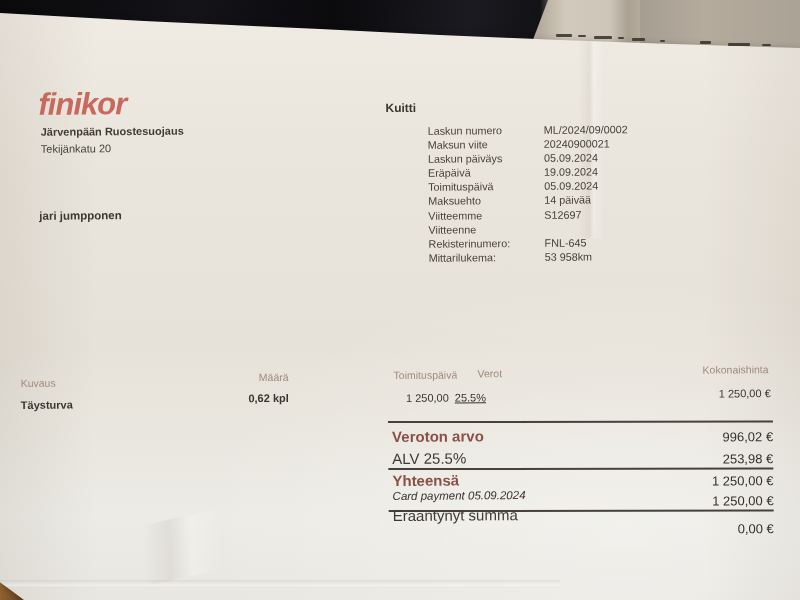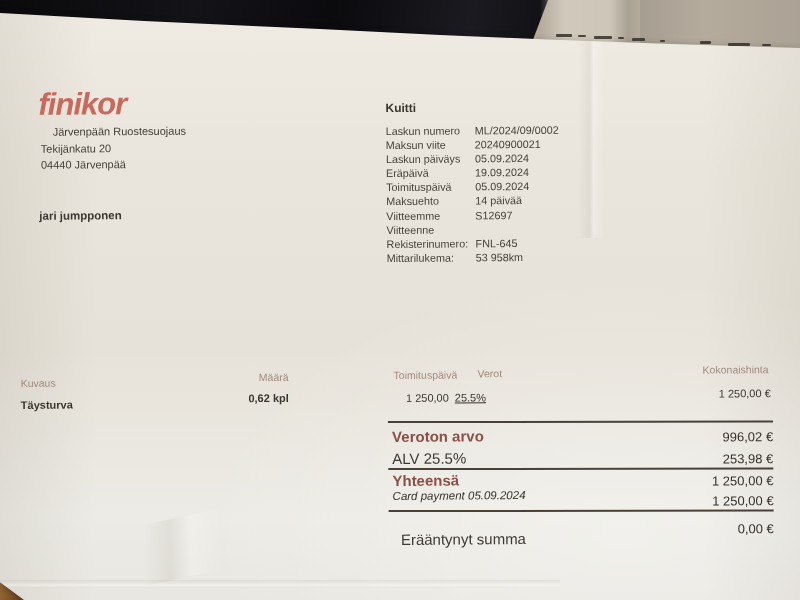--- a/index.html
+++ b/index.html
@@ -63,27 +63,27 @@
     position:absolute;inset:0;color:#3f3a33;
     transform:rotate(-0.45deg);transform-origin:50% 50%;
   }
   .abs{position:absolute;}
   .logo{
     left:40px;top:84px;
     font-size:31px;font-weight:bold;font-style:italic;letter-spacing:-1px;
     color:#c8695d;
   }
   .addr{left:42px;top:121px;font-size:11px;line-height:16.5px;color:#46413a;}
-  .addr .co{font-weight:normal;color:#403b34;margin-left:12px;}
+  .addr .co{font-weight:bold;color:#403b34;}
   .customer{left:40px;top:207px;font-size:11.5px;font-weight:bold;color:#3c3731;}
 
   .kuitti-title{left:387px;top:101px;font-size:12px;font-weight:bold;color:#3b362f;}
   .fields{left:387px;top:124px;width:260px;font-size:10.8px;color:#48423b;}
   .frow{display:flex;height:14.1px;line-height:14.1px;}
-  .frow .fl{width:89px;flex:none;}
+  .frow .fl{width:116px;flex:none;margin-left:42px;}
   .frow .fv{color:#443f38;}
 
   .colhead{font-size:10.5px;color:#a18a7d;}
   .cell{font-size:11px;color:#3a352f;}
   .ta-r{text-align:right;}
   .bold{font-weight:bold;}
 
   .totals{left:387px;top:415px;width:385px;}
   .totals .rule{position:absolute;left:0;width:100%;background:#47413a;transform:rotate(0.35deg);transform-origin:0 50%;}
   .t-label{position:absolute;left:4px;font-size:15px;color:#3e3932;}
@@ -120,21 +120,20 @@
     <div class="torn-bit" style="left:728px;top:43px;width:22px;height:3px;"></div>
     <div class="torn-bit" style="left:762px;top:44px;width:9px;height:2px;"></div>
   </div>
 
   <div class="content">
 
     <div class="abs logo">finikor</div>
     <div class="abs addr">
       <div class="co">Järvenpään Ruostesuojaus</div>
       <div>Tekijänkatu 20</div>
-      <div>04440 Järvenpää</div>
     </div>
     <div class="abs customer">jari jumpponen</div>
 
     <div class="abs kuitti-title">Kuitti</div>
     <div class="abs fields">
       <div class="frow">
           <span class="fl">Laskun numero</span>
           <span class="fv">ML/2024/09/0002</span>
         </div>
       <div class="frow">
@@ -199,18 +198,18 @@
       <div class="rule" style="top:53px;height:1.6px;"></div>
 
       <div class="t-label maroon" style="top:57px;">Yhteensä</div>
       <div class="t-value" style="top:61px;">1 250,00 €</div>
 
       <div class="t-label italic" style="top:75px;">Card payment 05.09.2024</div>
       <div class="t-value" style="top:81px;">1 250,00 €</div>
 
       <div class="rule" style="top:95px;height:1.6px;"></div>
 
-      <div class="t-label" style="top:116px;margin-left:8px;">Erääntynyt summa</div>
+      <div class="t-label" style="top:92px;">Erääntynyt summa</div>
       <div class="t-value" style="top:109px;">0,00 €</div>
     </div>
 
   </div>
 </div>
 
 </body></html>

